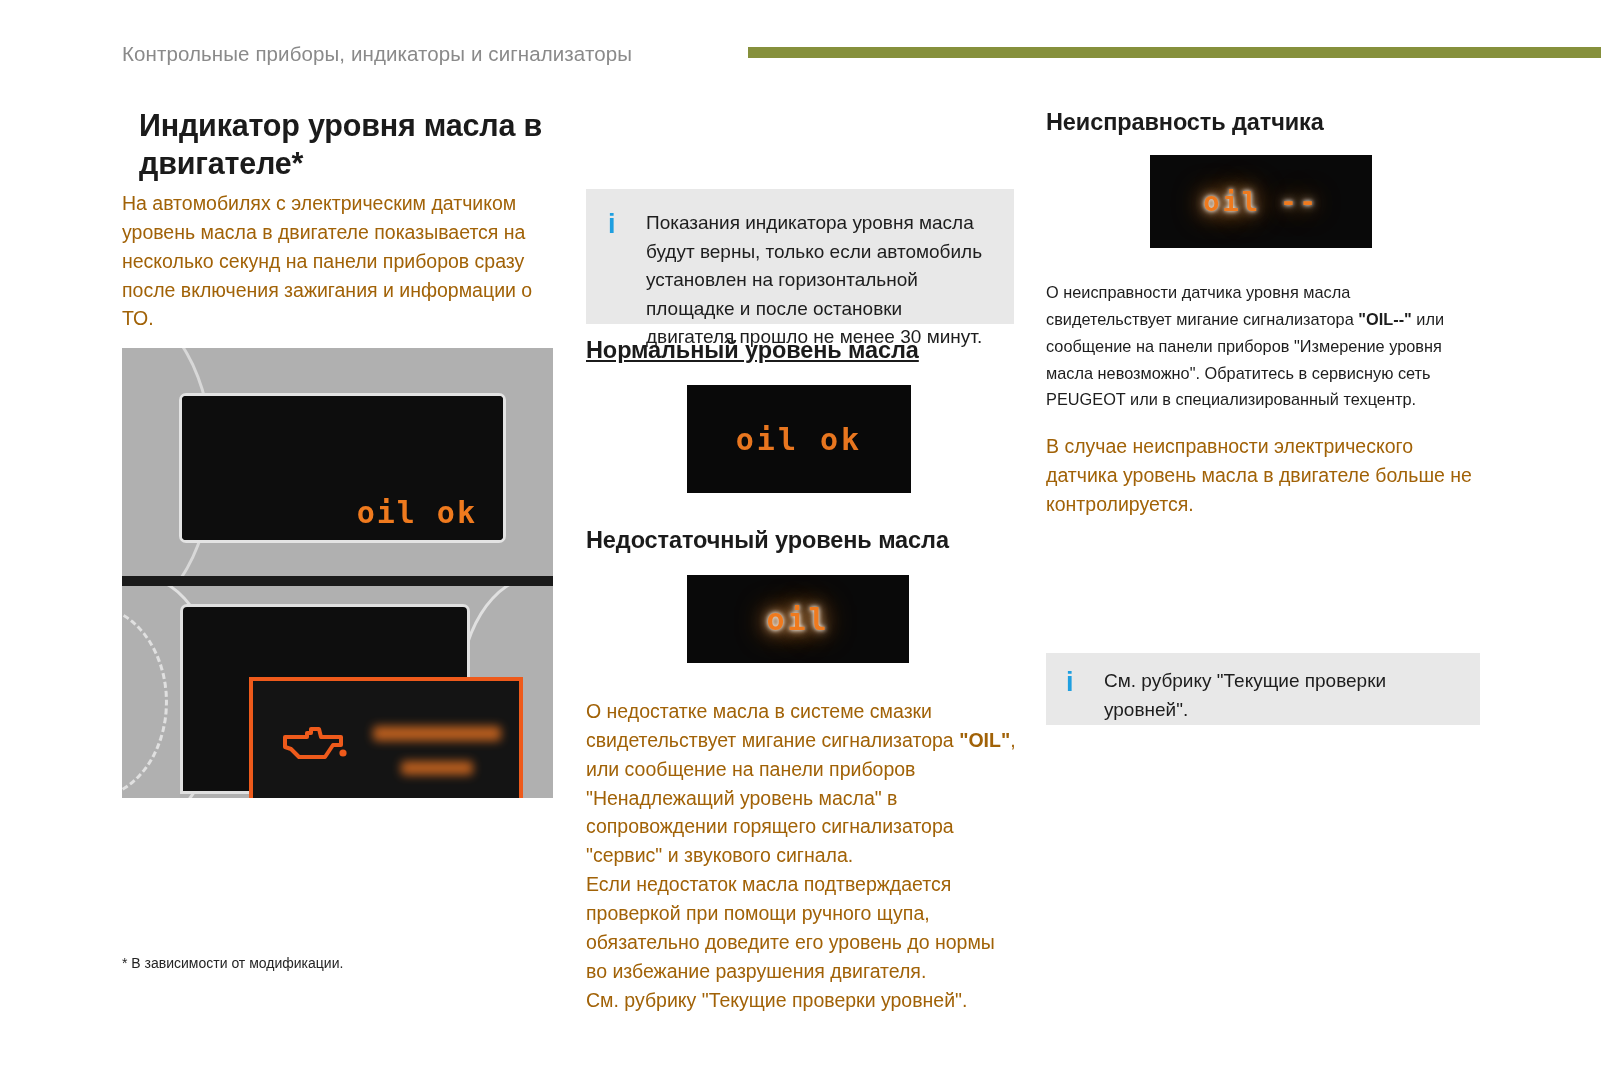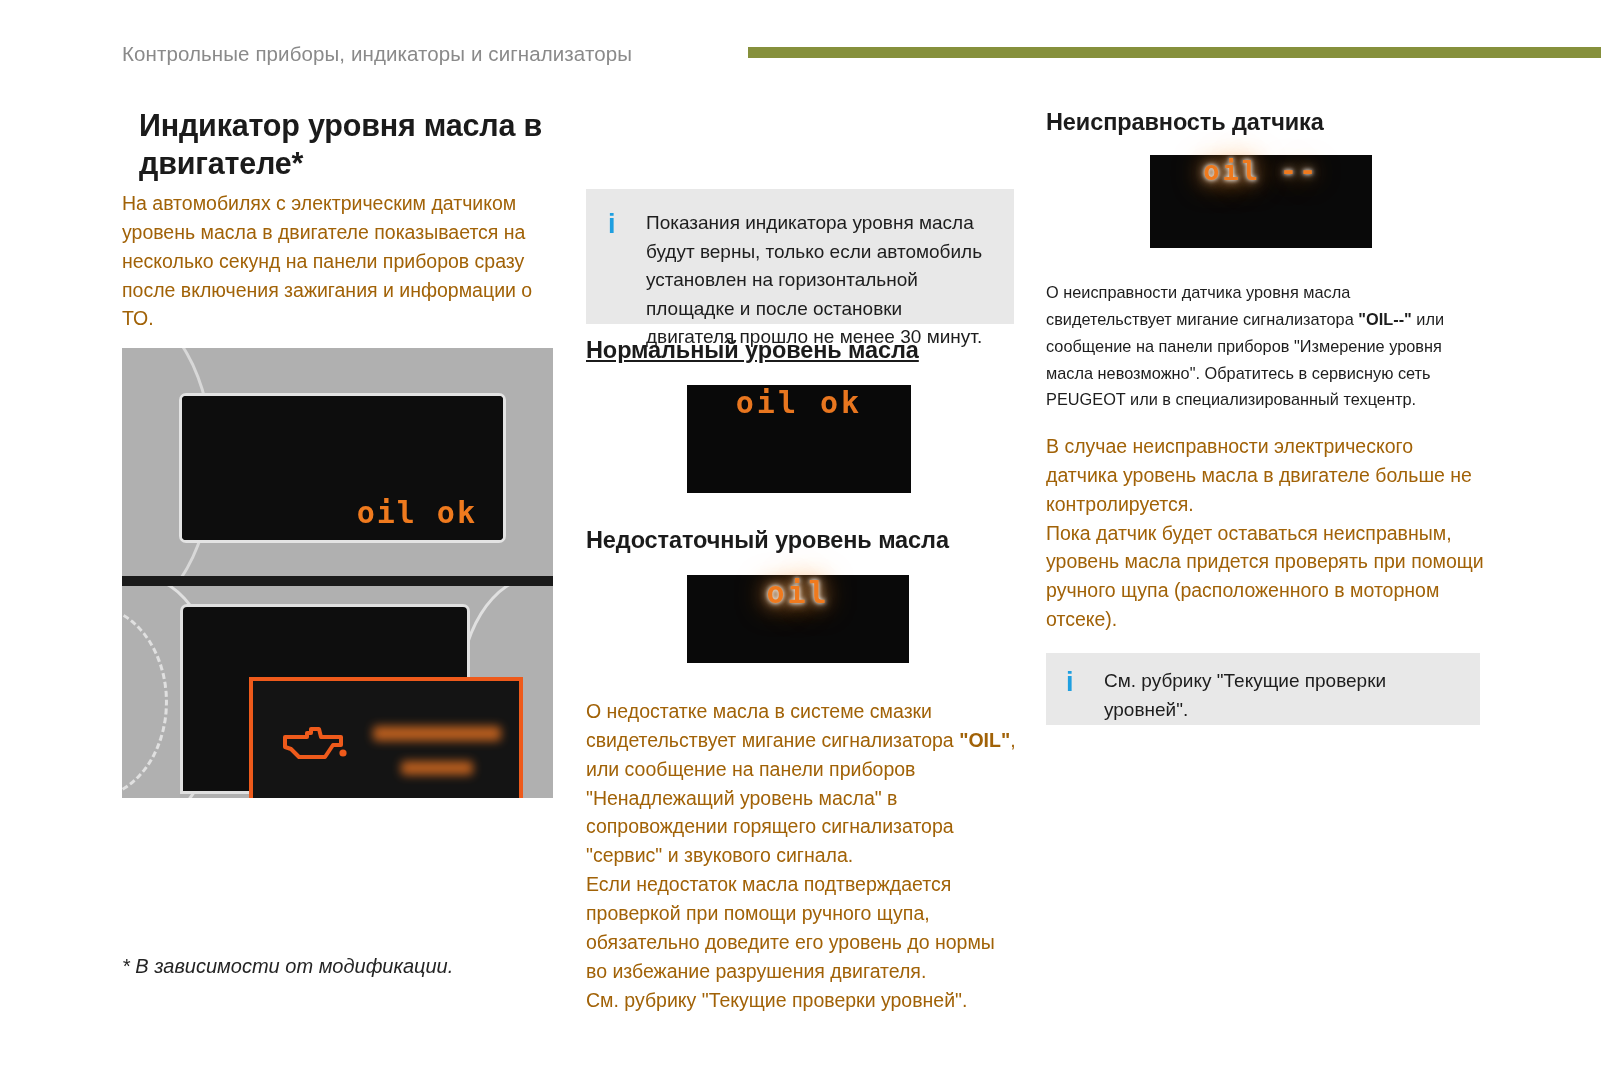--- a/index.html
+++ b/index.html
@@ -67,23 +67,22 @@
     position: absolute;
     left: 122px;
     top: 189px;
     width: 440px;
   }
 
   .footnote {
     position: absolute;
     left: 122px;
     top: 955px;
-    font-size: 20px;
+    font-size: 14px;
     color: #242424;
-    font-style: italic;
   }
 
   
   .photo {
     position: absolute;
     left: 122px;
     top: 348px;
     width: 431px;
     height: 450px;
     background: #ffffff;
@@ -252,20 +251,21 @@
   }
   .h-normal      { left: 586px;  top: 337px; text-decoration: underline; }
   .h-insufficient{ left: 586px;  top: 527px; }
   .h-fault       { left: 1046px; top: 109px; }
 
   
   .display {
     position: absolute;
     background: #090909;
     display: flex;
+    align-items: center;
     justify-content: center;
   }
   .disp-normal       { left: 687px;  top: 385px; width: 224px; height: 108px; }
   .disp-insufficient { left: 687px;  top: 575px; width: 222px; height: 88px; }
   .disp-fault        { left: 1150px; top: 155px; width: 222px; height: 93px; }
 
   .seg-plain {
     font-family: "DejaVu Sans Mono", monospace;
     font-weight: bold;
     font-size: 30px;
@@ -385,21 +385,20 @@
 <div class="display disp-fault">
   <span class="seg-glow seg-glow-sm">oil --</span>
 </div>
 
 <div class="right-small">
   <span>О неисправности датчика уровня масла свидетельствует мигание сигнализатора </span><b>"OIL--"</b><span> или сообщение на панели приборов "Измерение уровня масла невозможно". Обратитесь в сервисную сеть PEUGEOT или в специализированный техцентр.</span>
 </div>
 
 <div class="right-body body-text">
   <span>В случае неисправности электрического датчика уровень масла в двигателе больше не контролируется.</span><br>
-  <span>Пока датчик будет оставаться неисправным, уровень масла придется проверять при помощи ручного щупа (расположенного в моторном отсеке).</span>
 </div>
 
 <div class="info-box info-box-right">
   <div class="info-i">i</div>
   <div class="info-text">См. рубрику "Текущие проверки уровней".</div>
 </div>
 
 <div class="page-number"></div>
 
 </body></html>

